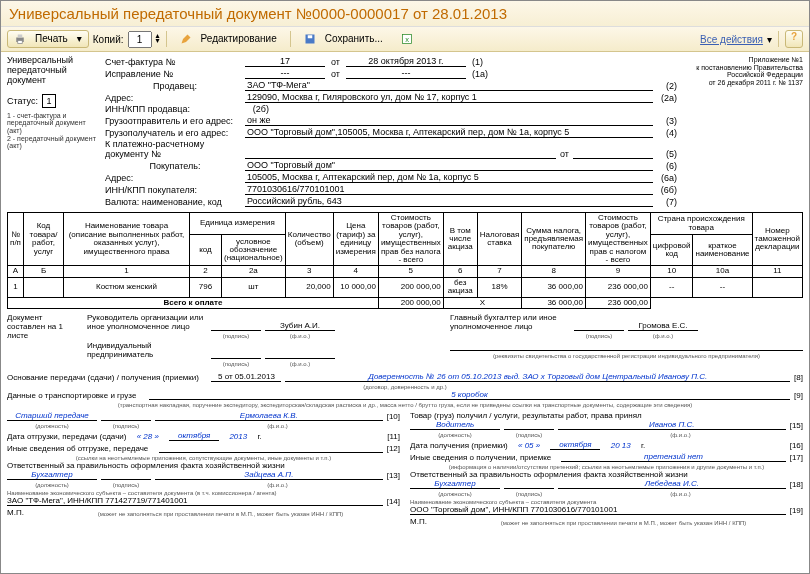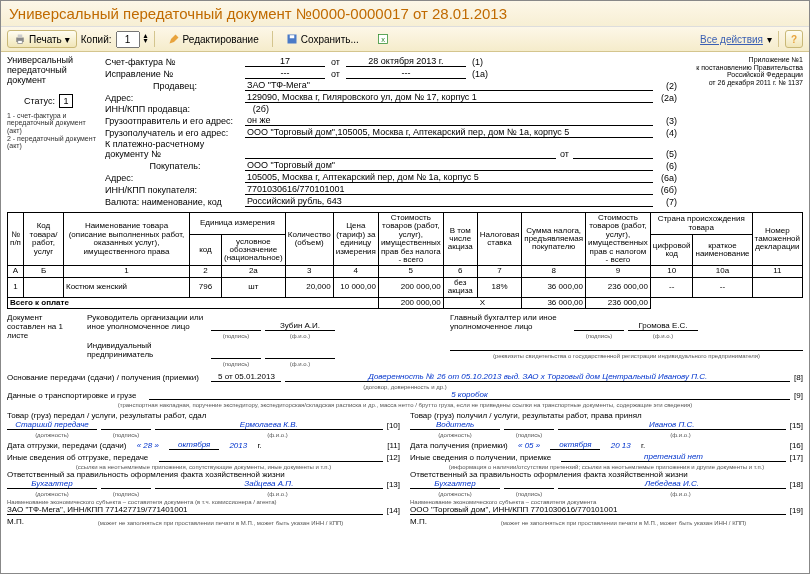--- a/index.html
+++ b/index.html
@@ -1,43 +1,43 @@
 <!DOCTYPE html>
 <html><head>
 <meta charset="utf-8">
 <style>
   * { box-sizing: border-box; }
   body { margin:0; font-family: Arial, sans-serif; font-size:9px; background:#999; }
   .window { width:810px; height:574px; margin:0 auto; background:#fff; border:1px solid #888; display:flex; flex-direction:column; }
   .titlebar { background:linear-gradient(#fdf7e8,#f7efd4); padding:4px 8px; font-size:15px; color:#c06a00; border-bottom:1px solid #ddd; }
   .toolbar { display:flex; align-items:center; gap:4px; padding:3px 6px; background:linear-gradient(#fdf7e8,#f5eccb); border-bottom:1px solid #d4c58e; font-size:10px; }
-  .btn { display:inline-flex; align-items:center; gap:3px; padding:2px 6px; border:1px solid #c9b877; border-radius:3px; background:linear-gradient(#fffdf3,#f1e6b8); cursor:pointer; }
+  .btn { display:inline-flex; gap:9px; padding:2px 6px; border:1px solid #c9b877; border-radius:3px; background:linear-gradient(#fffdf3,#f1e6b8); cursor:pointer; }
   .btn.flat { border:1px solid transparent; background:transparent; }
   .sep { width:1px; height:16px; background:#d4c58e; margin:0 2px; }
   .spacer { flex:1; }
   .link { color:#3a5fb3; text-decoration:underline; cursor:pointer; }
   .content { flex:1; overflow:auto; padding:4px 6px; background:#fff; }
   .topgrid { display:flex; gap:6px; }
   .leftcol { width:92px; font-size:9px; }
   .leftcol .h { font-weight:normal; line-height:1.1; margin-bottom:8px; }
-  .statuswrap { display:flex; align-items:center; gap:4px; margin:4px 17px; }
+  .statuswrap { display:flex; align-items:center; gap:4px; margin:4px 0; }
   .statusbox { border:1px solid #000; width:14px; height:14px; display:inline-flex; align-items:center; justify-content:center; font-size:9px; }
   .notes { font-size:7px; line-height:1.1; color:#333; }
   .midcol { flex:1; font-size:9px; }
   .row { display:flex; align-items:flex-end; margin-bottom:1px; }
   .lbl { width:140px; }
   .lbl.b { font-weight:normal;text-align:center; }
   .val { flex:1; border-bottom:1px solid #000; padding:0 2px; min-height:11px; }
   .valshort { width:80px; border-bottom:1px solid #000; text-align:center; }
   .num { width:24px; text-align:right; padding-left:4px; }
   .rightnote { width:120px; font-size:7px; text-align:right; line-height:1.1; }
   table.items { width:100%; border-collapse:collapse; margin-top:4px; font-size:8px; }
   table.items th, table.items td { border:1px solid #000; padding:1px 2px; text-align:center; vertical-align:middle; line-height:1.05; }
   table.items th { font-weight:normal; }
-  table.items .left { text-align:left; }
+  table.items .left { text-align:center; }
   table.items .right { text-align:right; }
   .sig { display:flex; gap:10px; margin-top:4px; font-size:8px; }
   .sigcol { flex:1; }
   .sigrow { display:flex; align-items:flex-end; gap:4px; margin-bottom:2px; }
   .u { border-bottom:1px solid #000; min-height:10px; }
   .uc { border-bottom:1px solid #000; min-height:10px; text-align:center; }
   .bluei { color:#0033cc; font-style:italic; }
   .tiny { font-size:6px; text-align:center; color:#555; line-height:1; }
   .sec { margin-top:3px; font-size:8px; }
   .two { display:flex; gap:10px; }
@@ -305,21 +305,20 @@
       <div class="sigrow">
         <span>Данные о транспортировке и грузе</span>&nbsp;&nbsp;
         <span class="u bluei" style="flex:1;text-align:center">5 коробок</span>
         <span>[9]</span>
       </div>
       <div class="tiny">(транспортная накладная, поручение экспедитору, экспедиторская/складская расписка и др., масса нетто / брутто груза, если не приведены ссылки на транспортные документы, содержащие эти сведения)</div>
     </div>
 
     <div class="two sec">
       <div class="half" id="lb">
-  <div>Товар (груз) передал / услуги, результаты работ, сдал</div>
   <div class="sigrow">
             <span class="uc bluei" style="width:90px">Старший передаче</span>
             <span class="u" style="width:50px"></span>
             <span class="uc bluei" style="flex:1">Ермолаева К.В.</span>
             <span>[10]</span>
           </div>
   <div class="sigrow">
             <span class="tiny" style="width:90px">(должность)</span>
             <span class="tiny" style="width:50px">(подпись)</span>
             <span class="tiny" style="flex:1">(ф.и.о.)</span>

